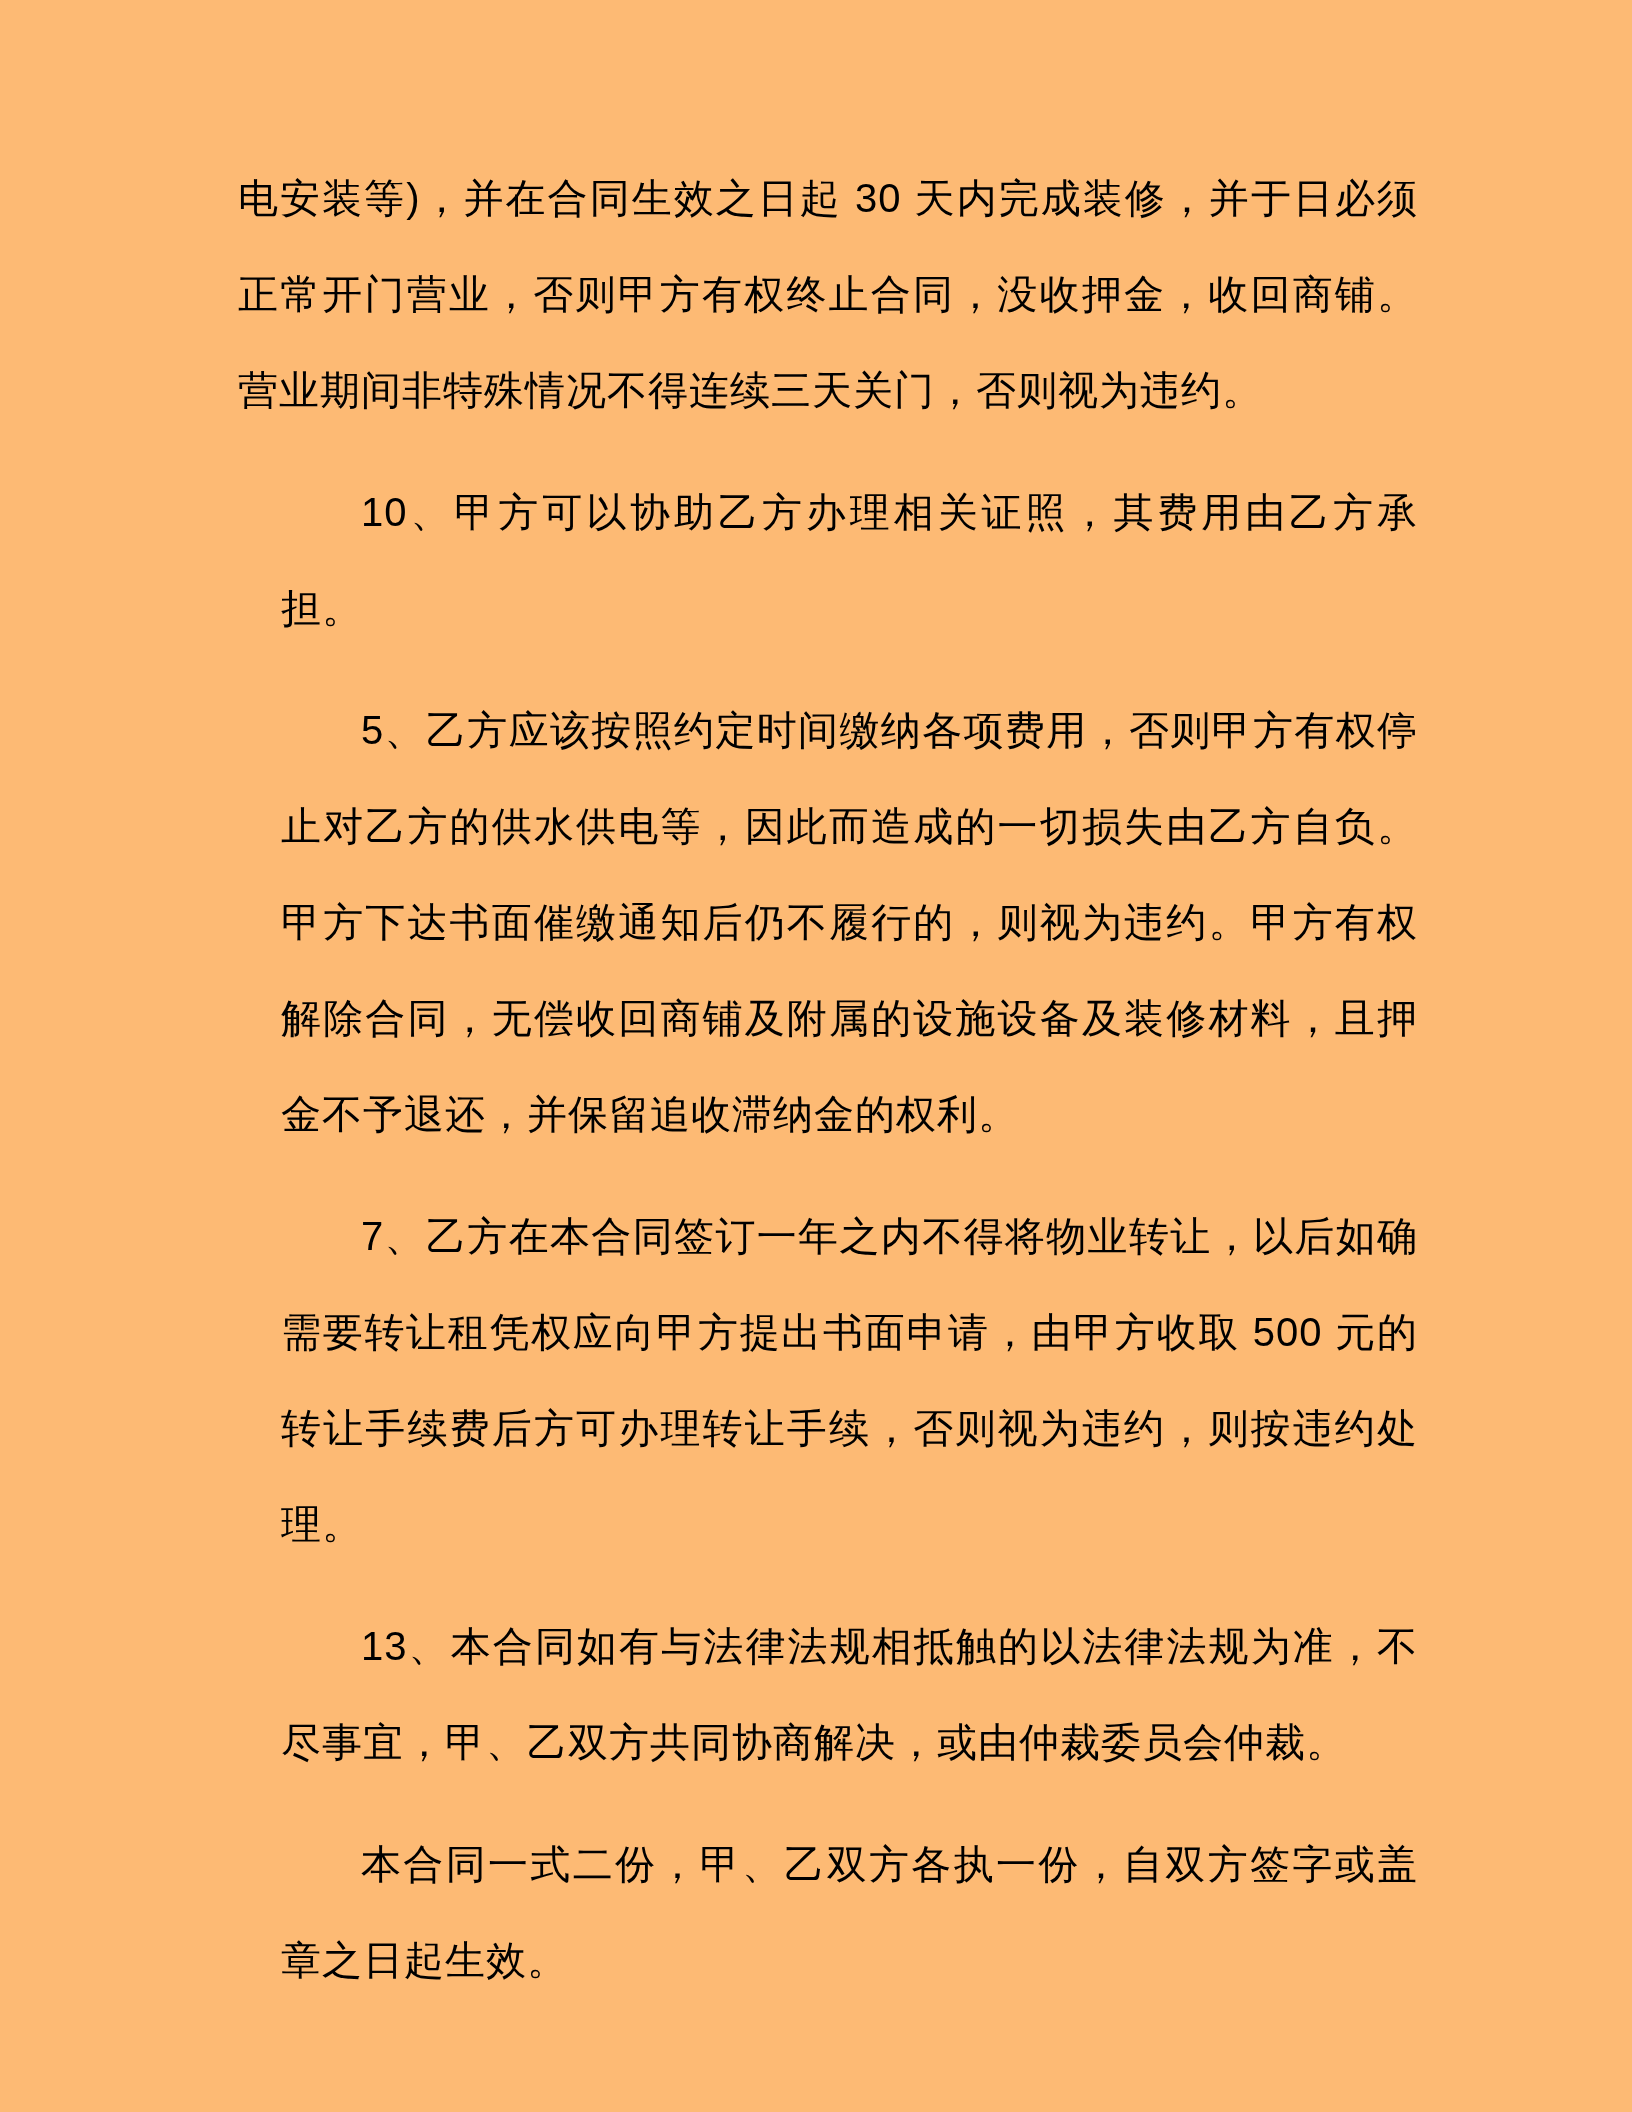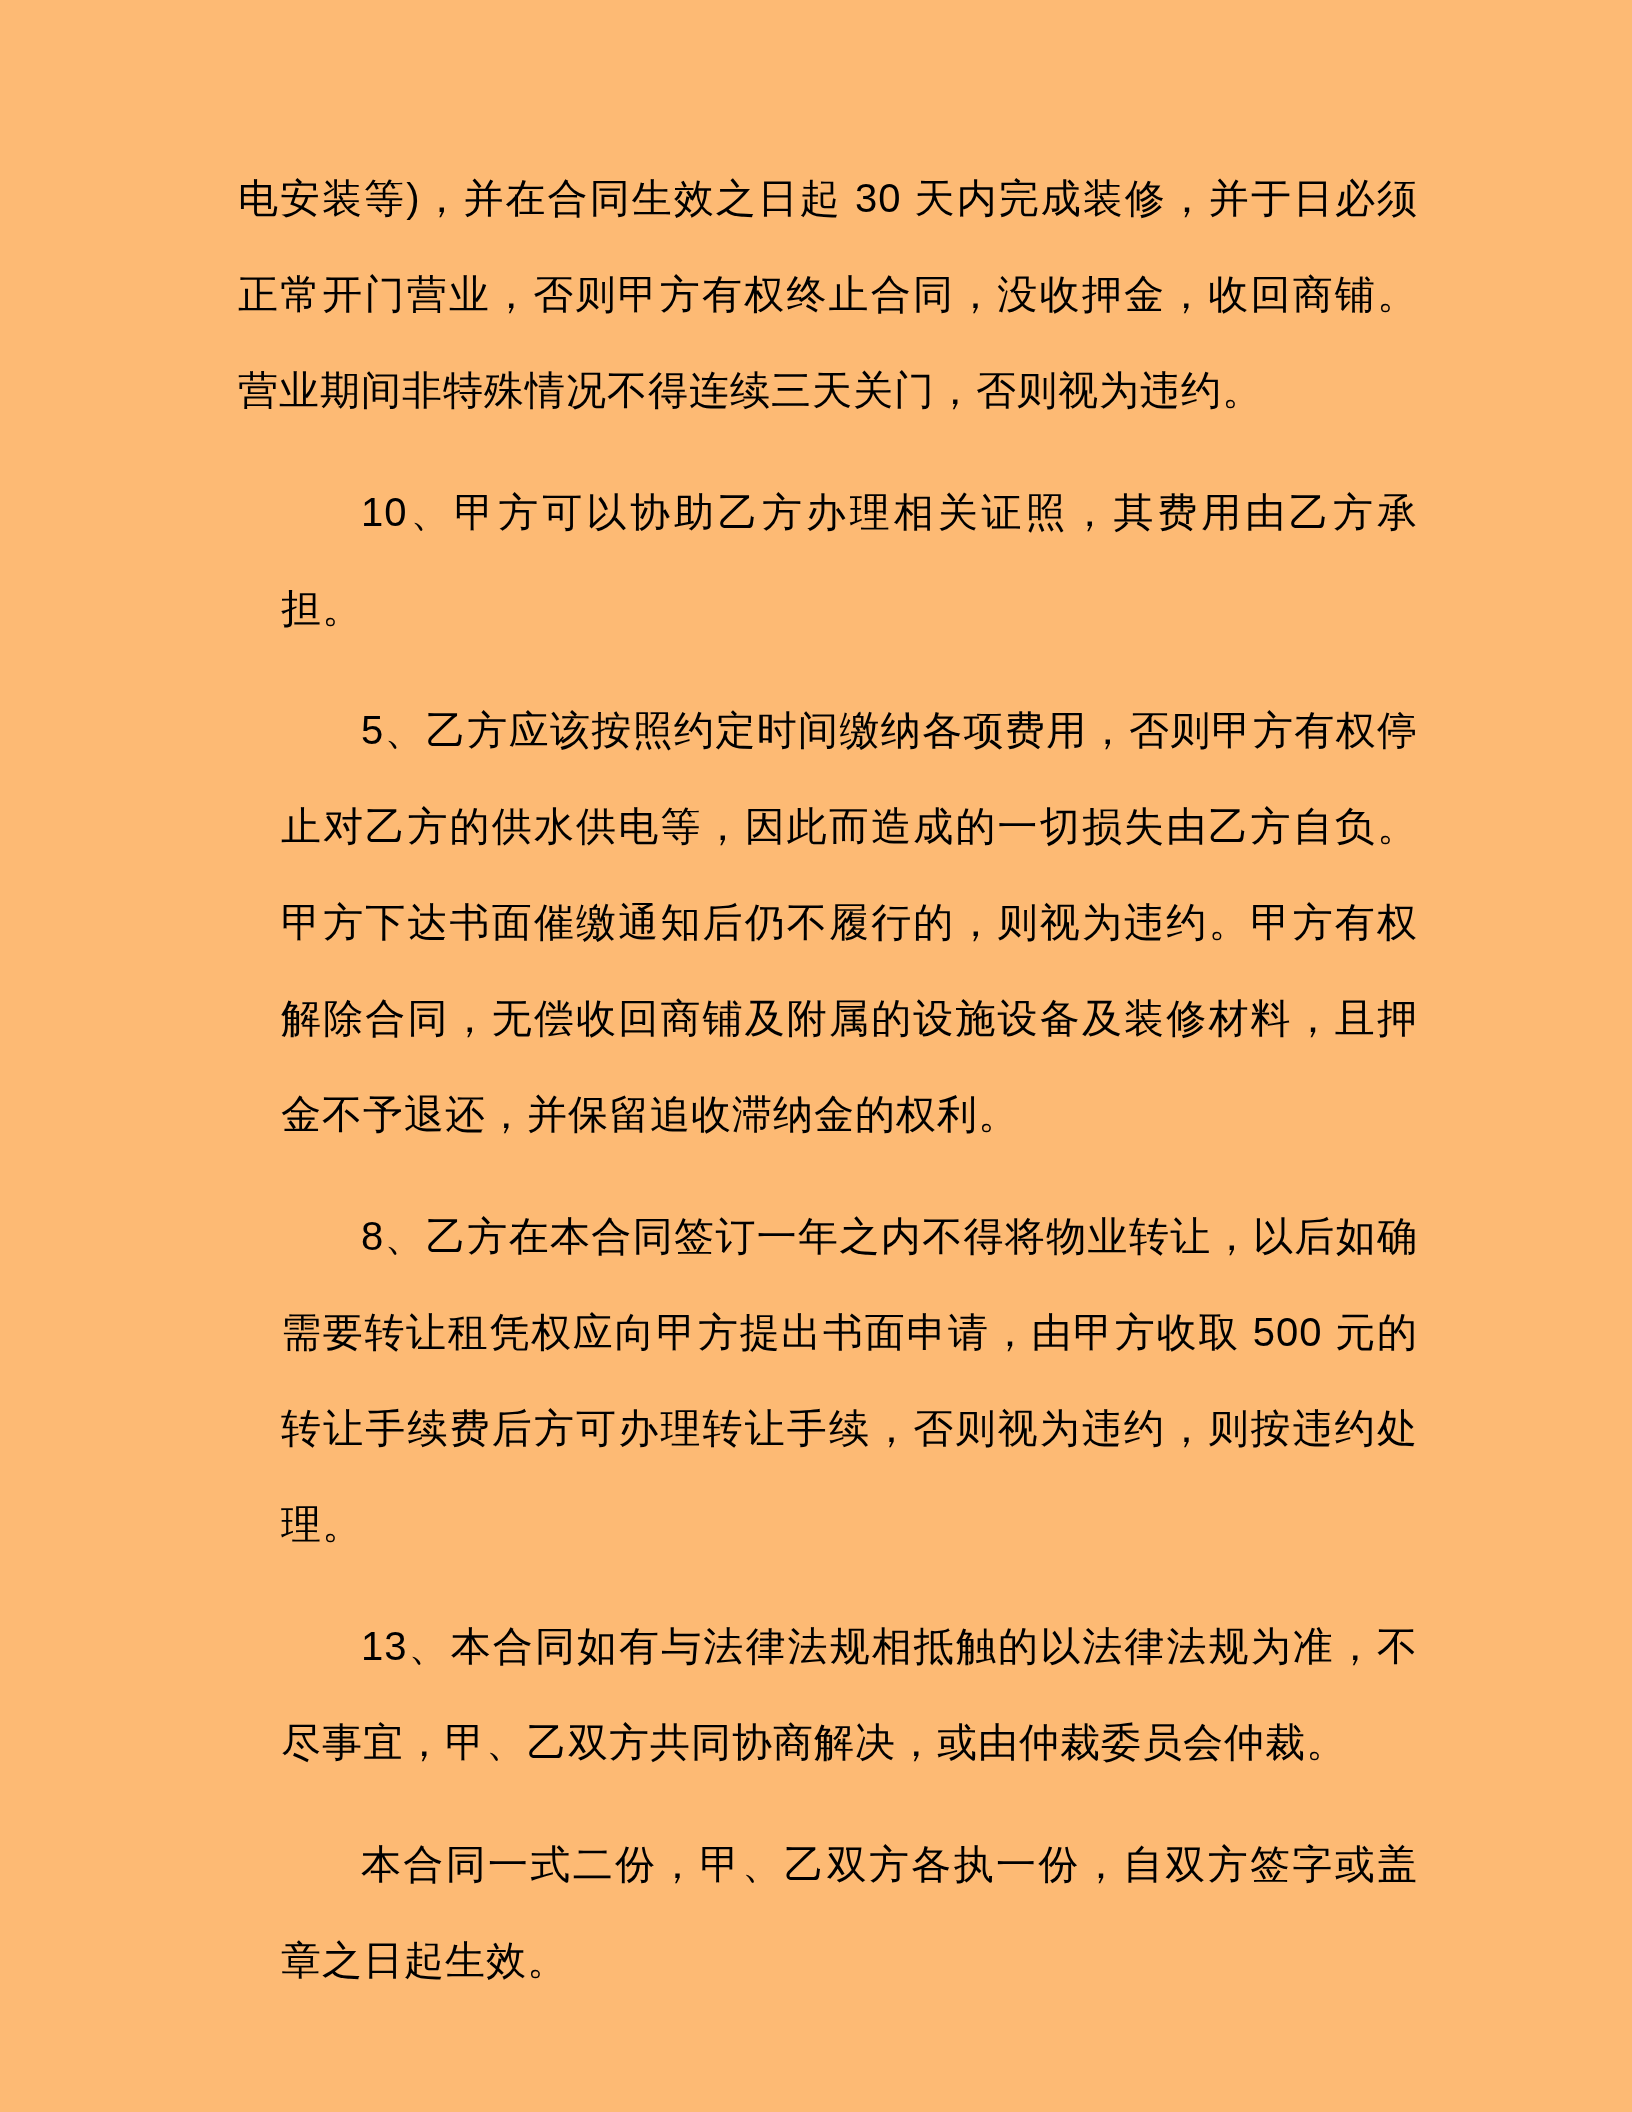--- a/index.html
+++ b/index.html
@@ -39,17 +39,17 @@
   }
 </style>
 </head>
 <body>
 
 <div class="page">
   <div class="content">
     <p class="para">电安装等)，并在合同生效之日起 30 天内完成装修，并于日必须正常开门营业，否则甲方有权终止合同，没收押金，收回商铺。营业期间非特殊情况不得连续三天关门，否则视为违约。</p>
     <p class="para indent">10、甲方可以协助乙方办理相关证照，其费用由乙方承担。</p>
     <p class="para indent">5、乙方应该按照约定时间缴纳各项费用，否则甲方有权停止对乙方的供水供电等，因此而造成的一切损失由乙方自负。甲方下达书面催缴通知后仍不履行的，则视为违约。甲方有权解除合同，无偿收回商铺及附属的设施设备及装修材料，且押金不予退还，并保留追收滞纳金的权利。</p>
-    <p class="para indent">8、乙方在本合同签订一年之内不得将物业转让，以后如确需要转让租凭权应向甲方提出书面申请，由甲方收取 500 元的转让手续费后方可办理转让手续，否则视为违约，则按违约处理。</p>
+    <p class="para indent">7、乙方在本合同签订一年之内不得将物业转让，以后如确需要转让租凭权应向甲方提出书面申请，由甲方收取 500 元的转让手续费后方可办理转让手续，否则视为违约，则按违约处理。</p>
     <p class="para indent">13、本合同如有与法律法规相抵触的以法律法规为准，不尽事宜，甲、乙双方共同协商解决，或由仲裁委员会仲裁。</p>
     <p class="para indent">本合同一式二份，甲、乙双方各执一份，自双方签字或盖章之日起生效。</p>
   </div>
 </div>
 
 </body></html>

